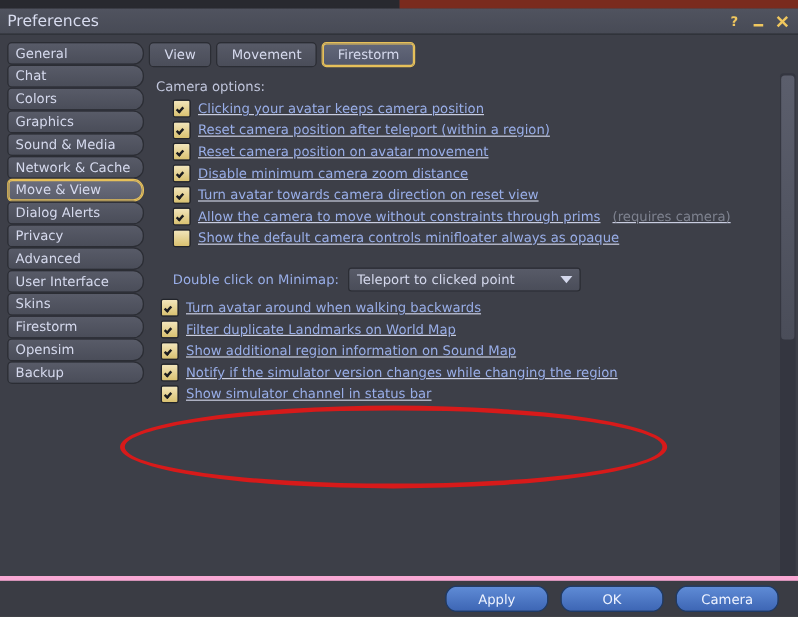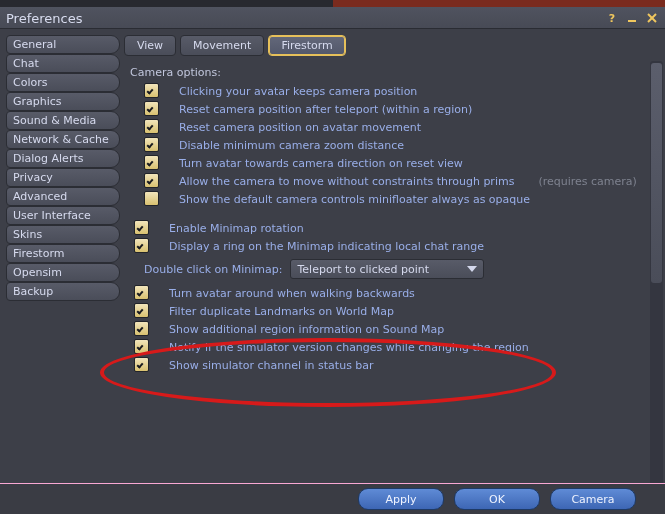--- a/index.html
+++ b/index.html
@@ -14,34 +14,34 @@
   .titlebar .win-btn svg{display:block;}
   .body{display:flex;height:calc(100% - 66px);}
   .sidebar{width:114px;padding:6px 0 0 6px;}
   .cat{display:block;width:100px;height:17px;line-height:17px;padding:0 6px;margin-bottom:0;background:linear-gradient(#585b68,#4a4d59);border:1px solid #2b2d34;border-radius:4px 9px 9px 4px;color:#d6daee;text-align:left;cursor:default;}
   .cat.sel{background:linear-gradient(#6c6f7e,#5a5d6b);border-color:#e6c05a;box-shadow:0 0 0 1px #e6c05a inset;}
   .main{flex:1;padding:6px 10px 6px 4px;position:relative;}
   .tabs{display:flex;gap:4px;margin-bottom:8px;}
   .tab{padding:3px 12px;border:1px solid #2b2d34;border-radius:4px;background:linear-gradient(#585b68,#4a4d59);color:#d6daee;cursor:default;}
   .tab.sel{border-color:#e6c05a;box-shadow:0 0 0 1px #e6c05a inset;background:linear-gradient(#63687a,#52576a);}
   .heading{margin:10px 0 4px 6px;color:#c1c6dc;}
-  .opt{display:flex;align-items:flex-end;gap:20px;margin:3px 0;}
+  .opt{display:flex;align-items:center;gap:6px;margin:3px 0;text-decoration:underline;}
   .cb{width:13px;height:13px;border:1px solid #22242a;border-radius:2px;background:linear-gradient(#f2e5bb,#d9c170);flex:0 0 auto;position:relative;}
   .cb.on::after{content:"";position:absolute;left:2px;top:5px;width:4px;height:2px;border-left:2px solid #1b1c20;border-bottom:2px solid #1b1c20;transform:rotate(-48deg);}
   .lbl{color:#99aee8;}
   .indent1{margin-left:20px;}
   .indent2{margin-left:10px;}
   .hint{color:#7e828f;margin-left:4px;}
   .dd{display:inline-flex;align-items:center;width:180px;height:18px;background:linear-gradient(#585b68,#4a4d59);border:1px solid #2b2d34;border-radius:3px;padding:0 6px;color:#d4d8ec;}
   .dd .dd-lbl{flex:1;text-align:left;}
   .dd .tri{width:0;height:0;border-left:5px solid transparent;border-right:5px solid transparent;border-top:6px solid #d4d8ec;}
   .dblrow{display:flex;align-items:center;gap:8px;margin:6px 0 6px 20px;}
   .dblrow .dbl-label{color:#99aee8;}
   .ellipse{position:absolute;left:100px;top:338px;width:448px;height:61px;border:4px solid #d71a1a;border-radius:50%;pointer-events:none;}
-  .footer{position:absolute;bottom:0;left:0;right:0;height:30px;background:#3a3c44;border-top:1px solid #f9a8d4;display:flex;justify-content:flex-end;align-items:center;gap:10px;padding:0 29px;}
+  .footer{position:absolute;bottom:0;left:0;right:0;height:30px;background:#3a3c44;border-top:4px solid #f9a8d4;display:flex;justify-content:flex-end;align-items:center;gap:10px;padding:0 16px;}
   .btn{width:84px;height:20px;border:1px solid #1e3a66;border-radius:10px;background:linear-gradient(#5f8bd6,#3d66b4);color:#eef3ff;display:flex;align-items:center;justify-content:center;cursor:default;}
   .scrollbar{position:absolute;right:2px;top:32px;width:13px;height:444px;background:#343640;border-radius:3px;}
   .scrollthumb{position:absolute;top:2px;left:1px;width:11px;height:220px;background:linear-gradient(#5b5e6c,#4a4d59);border-radius:3px;}
 </style>
 </head>
 <body>
 
 <div class="frame">
   <div class="topstrip">
       <div class="half a"></div>
@@ -65,20 +65,21 @@
   </div>
 
   <div class="body">
     <div class="sidebar">
       <div class="cat"><span>General</span></div>
       <div class="cat"><span>Chat</span></div>
       <div class="cat"><span>Colors</span></div>
       <div class="cat"><span>Graphics</span></div>
       <div class="cat"><span>Sound &amp; Media</span></div>
       <div class="cat"><span>Network &amp; Cache</span></div>
+      <div class="cat sel"><span>Move &amp; View</span></div>
       <div class="cat"><span>Dialog Alerts</span></div>
       <div class="cat"><span>Privacy</span></div>
       <div class="cat"><span>Advanced</span></div>
       <div class="cat"><span>User Interface</span></div>
       <div class="cat"><span>Skins</span></div>
       <div class="cat"><span>Firestorm</span></div>
       <div class="cat"><span>Opensim</span></div>
       <div class="cat"><span>Backup</span></div>
     </div>
 
@@ -118,30 +119,20 @@
             <span class="hint">(requires camera)</span>
           </div>
         <div class="opt">
             <span class="cb"></span>
             <span class="lbl">Show the default camera controls minifloater always as opaque</span>
           </div>
       </div>
 
       <div style="height:8px"></div>
 
-      <div class="indent2">
-        <div class="opt">
-            <span class="cb on"></span>
-            <span class="lbl">Enable Minimap rotation</span>
-          </div>
-        <div class="opt">
-            <span class="cb on"></span>
-            <span class="lbl">Display a ring on the Minimap indicating local chat range</span>
-          </div>
-      </div>
 
       <div class="dblrow">
         <span class="dbl-label">Double click on Minimap:</span>
         <span class="dd">
           <span class="dd-lbl">Teleport to clicked point</span>
           <span class="tri"></span>
         </span>
       </div>
 
       <div class="indent2">

